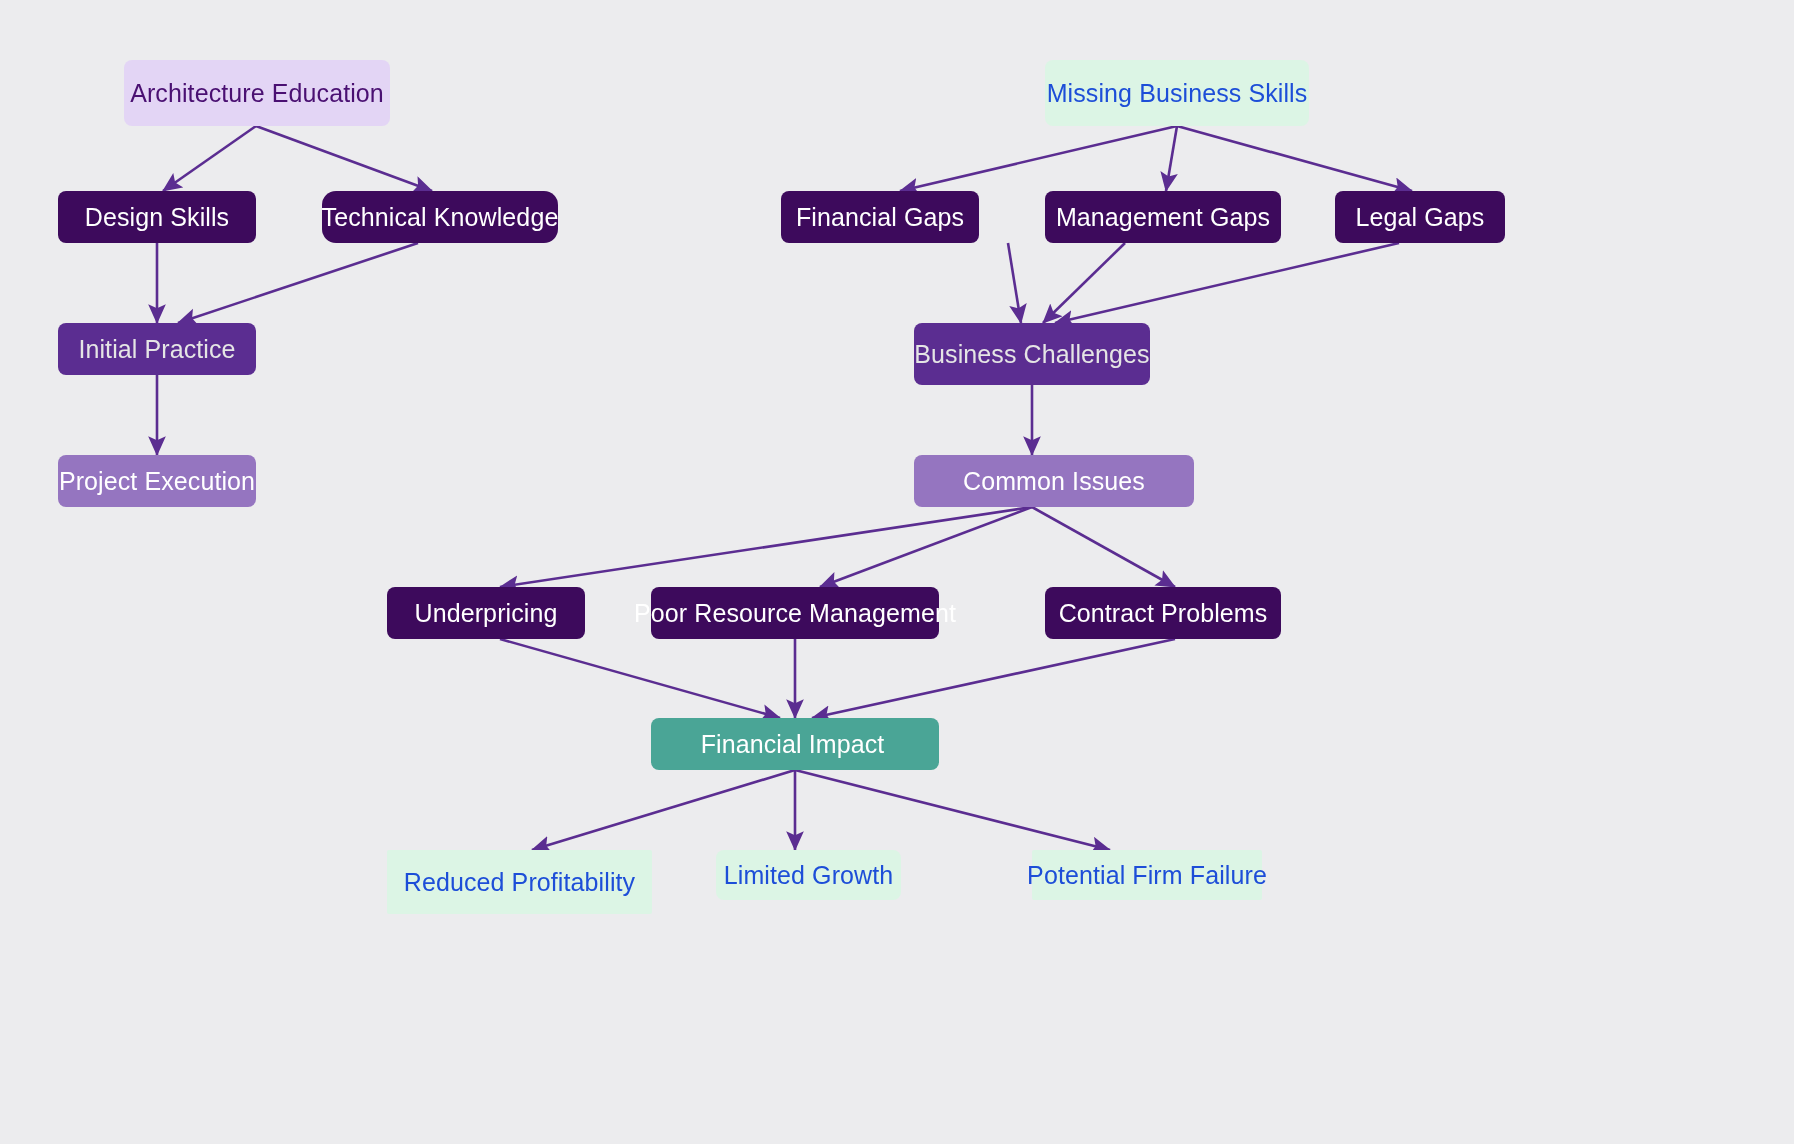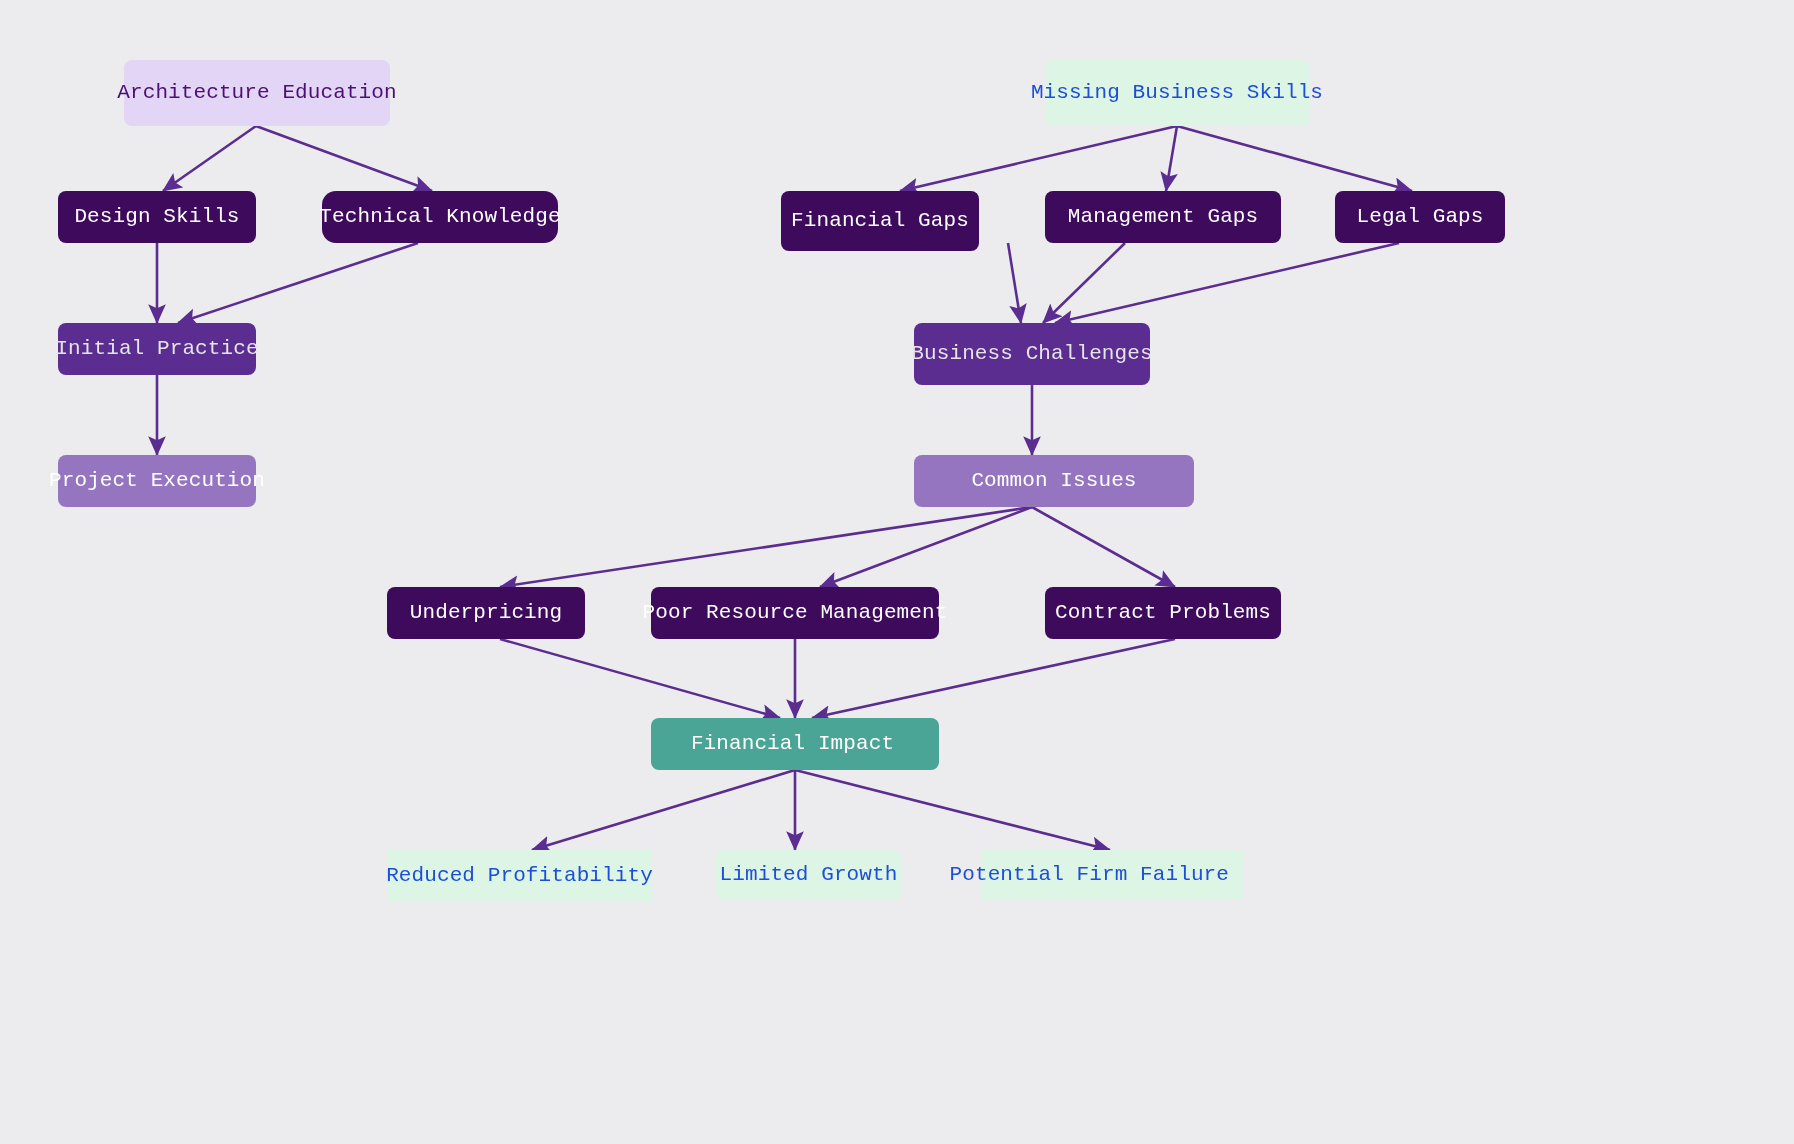--- a/index.html
+++ b/index.html
@@ -27,27 +27,26 @@
     height: 1144px;
   }
   .node {
     position: absolute;
     box-sizing: border-box;
     display: flex;
     align-items: center;
     justify-content: center;
     text-align: center;
     border-radius: 8px;
-    font-size: 21px;
+    font-size: 25px;
     line-height: 1.2;
     letter-spacing: 0.1px;
     white-space: nowrap;
     padding: 0 14px;
     z-index: 2;
-    font-family: Liberation Mono, monospace;
   }
   .node.sq { border-radius: 2px; }
   .n-darkpurple { background: #3d0a5c; color: #ffffff; }
   .n-midpurple  { background: #5b2d91; color: #e5e5e5; }
   .n-lightpurple{ background: #9575c0; color: #ffffff; }
   .n-lavender   { background: #e3d5f5; color: #4a1072; }
   .n-mint       { background: #dcf5e5; color: #1d4ed8; }
   .n-teal       { background: #4aa596; color: #ffffff; }
 </style>
 </head>
@@ -90,21 +89,21 @@
       </div>
       <div class="node n-mint" style="left: 1045px; top: 60px; width: 264px; height: 66px;">
         <span>Missing Business Skills</span>
       </div>
       <div class="node n-darkpurple" style="left: 58px; top: 191px; width: 198px; height: 52px;">
         <span>Design Skills</span>
       </div>
       <div class="node n-darkpurple" style="left: 322px; top: 191px; width: 236px; height: 52px; border-radius: 14px;">
         <span>Technical Knowledge</span>
       </div>
-      <div class="node n-darkpurple" style="left: 781px; top: 191px; width: 198px; height: 60px;">
+      <div class="node n-darkpurple" style="left: 781px; top: 191px; width: 198px; height: 52px;">
         <span>Financial Gaps</span>
       </div>
       <div class="node n-darkpurple" style="left: 1045px; top: 191px; width: 236px; height: 52px;">
         <span>Management Gaps</span>
       </div>
       <div class="node n-darkpurple" style="left: 1335px; top: 191px; width: 170px; height: 52px;">
         <span>Legal Gaps</span>
       </div>
       <div class="node n-midpurple" style="left: 58px; top: 323px; width: 198px; height: 52px;">
         <span>Initial Practice</span>
@@ -123,23 +122,23 @@
       </div>
       <div class="node n-darkpurple" style="left: 651px; top: 587px; width: 288px; height: 52px;">
         <span>Poor Resource Management</span>
       </div>
       <div class="node n-darkpurple" style="left: 1045px; top: 587px; width: 236px; height: 52px;">
         <span>Contract Problems</span>
       </div>
       <div class="node n-teal" style="left: 651px; top: 718px; width: 288px; height: 52px; padding-left: 9px;">
         <span>Financial Impact</span>
       </div>
-      <div class="node n-mint sq" style="left: 387px; top: 850px; width: 265px; height: 52px;">
+      <div class="node n-mint sq" style="left: 387px; top: 850px; width: 265px; height: 64px;">
         <span>Reduced Profitability</span>
       </div>
       <div class="node n-mint" style="left: 716px; top: 850px; width: 185px; height: 50px;">
         <span>Limited Growth</span>
       </div>
-      <div class="node n-mint sq" style="left: 981px; top: 850px; width: 262px; height: 50px; justify-content: flex-end;">
+      <div class="node n-mint sq" style="left: 1032px; top: 850px; width: 230px; height: 50px;">
         <span>Potential Firm Failure</span>
       </div>
     </div>
 </div>
 
 </body></html>

